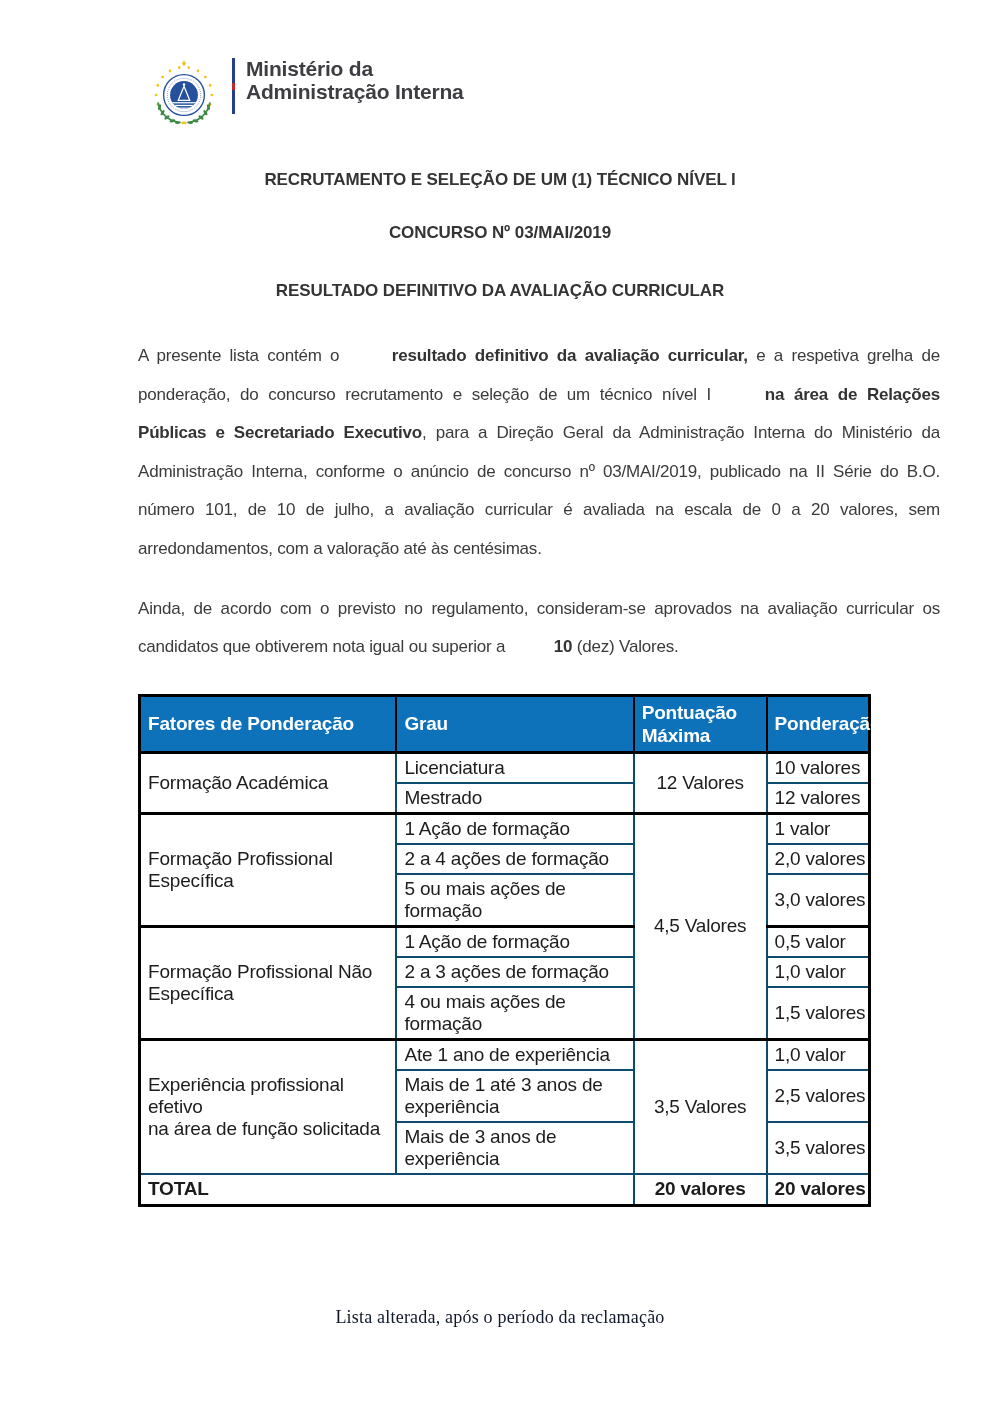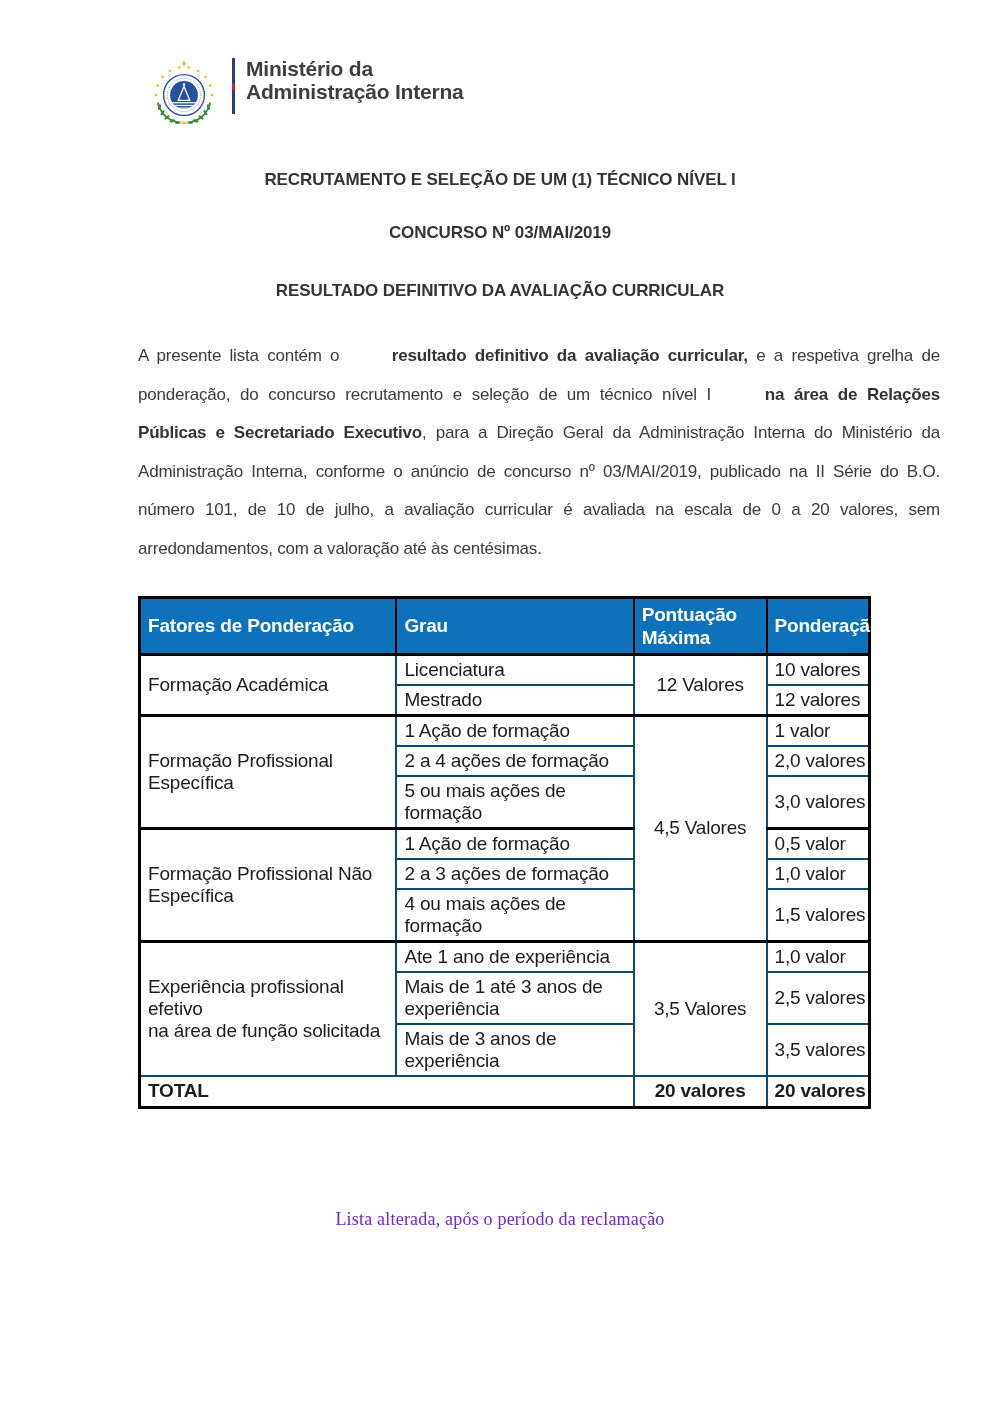--- a/index.html
+++ b/index.html
@@ -83,21 +83,21 @@
   td.grau{white-space:pre-line;}
   td.max{text-align:center;white-space:nowrap;}
   td.pond{white-space:nowrap;}
   tr.gs td{border-top:3px solid #000;}
   tr.total-row td{font-weight:bold;border-top:2px solid #fca5a5;height:23px;}
   tr.total-row td.max{text-align:center;}
   
   .footer-note{
     margin-top:100px;text-align:center;
     font-family:"Liberation Serif", serif;
-    font-size:18px;color:#6d28d9;letter-spacing:0.2px;
+    font-size:18px;color:#0f172a;letter-spacing:0.2px;
   }
 </style>
 </head>
 <body>
 
 <div class="page">
 
   <header class="logo-row">
     <svg class="emblem" viewBox="0 0 100 104" aria-hidden="true">
 
@@ -158,20 +158,21 @@
       <div>Administração Interna</div>
     </div>
   </header>
 
   <h1 class="doc-title t1">RECRUTAMENTO E SELEÇÃO DE UM (1) TÉCNICO NÍVEL I</h1>
   <h1 class="doc-title t2">CONCURSO Nº 03/MAI/2019</h1>
   <h1 class="doc-title t3">RESULTADO DEFINITIVO DA AVALIAÇÃO CURRICULAR</h1>
 
   <div class="content">
     <p class="body-par"><span>A presente lista contém o </span><b>resultado definitivo da avaliação curricular,</b><span> e a respetiva grelha de ponderação, do concurso recrutamento e seleção de um técnico nível I </span><b>na área de Relações Públicas e Secretariado Executivo</b><span>, para a Direção Geral da Administração Interna do Ministério da Administração Interna, conforme o anúncio de concurso nº 03/MAI/2019, publicado na II Série do B.O. número 101, de 10 de julho, a avaliação curricular é avaliada na escala de 0 a 20 valores, sem arredondamentos, com a valoração até às centésimas.</span></p>
+    <p class="body-par p2"><span>Ainda, de acordo com o previsto no regulamento, consideram-se aprovados na avaliação curricular os candidatos que obtiverem nota igual ou superior a </span><b>10</b><span> (dez) Valores.</span></p>
   </div>
 
 
   <table class="grelha">
     <colgroup>
         <col class="c1">
         <col class="c2">
         <col class="c3">
         <col class="c4">
       </colgroup>

